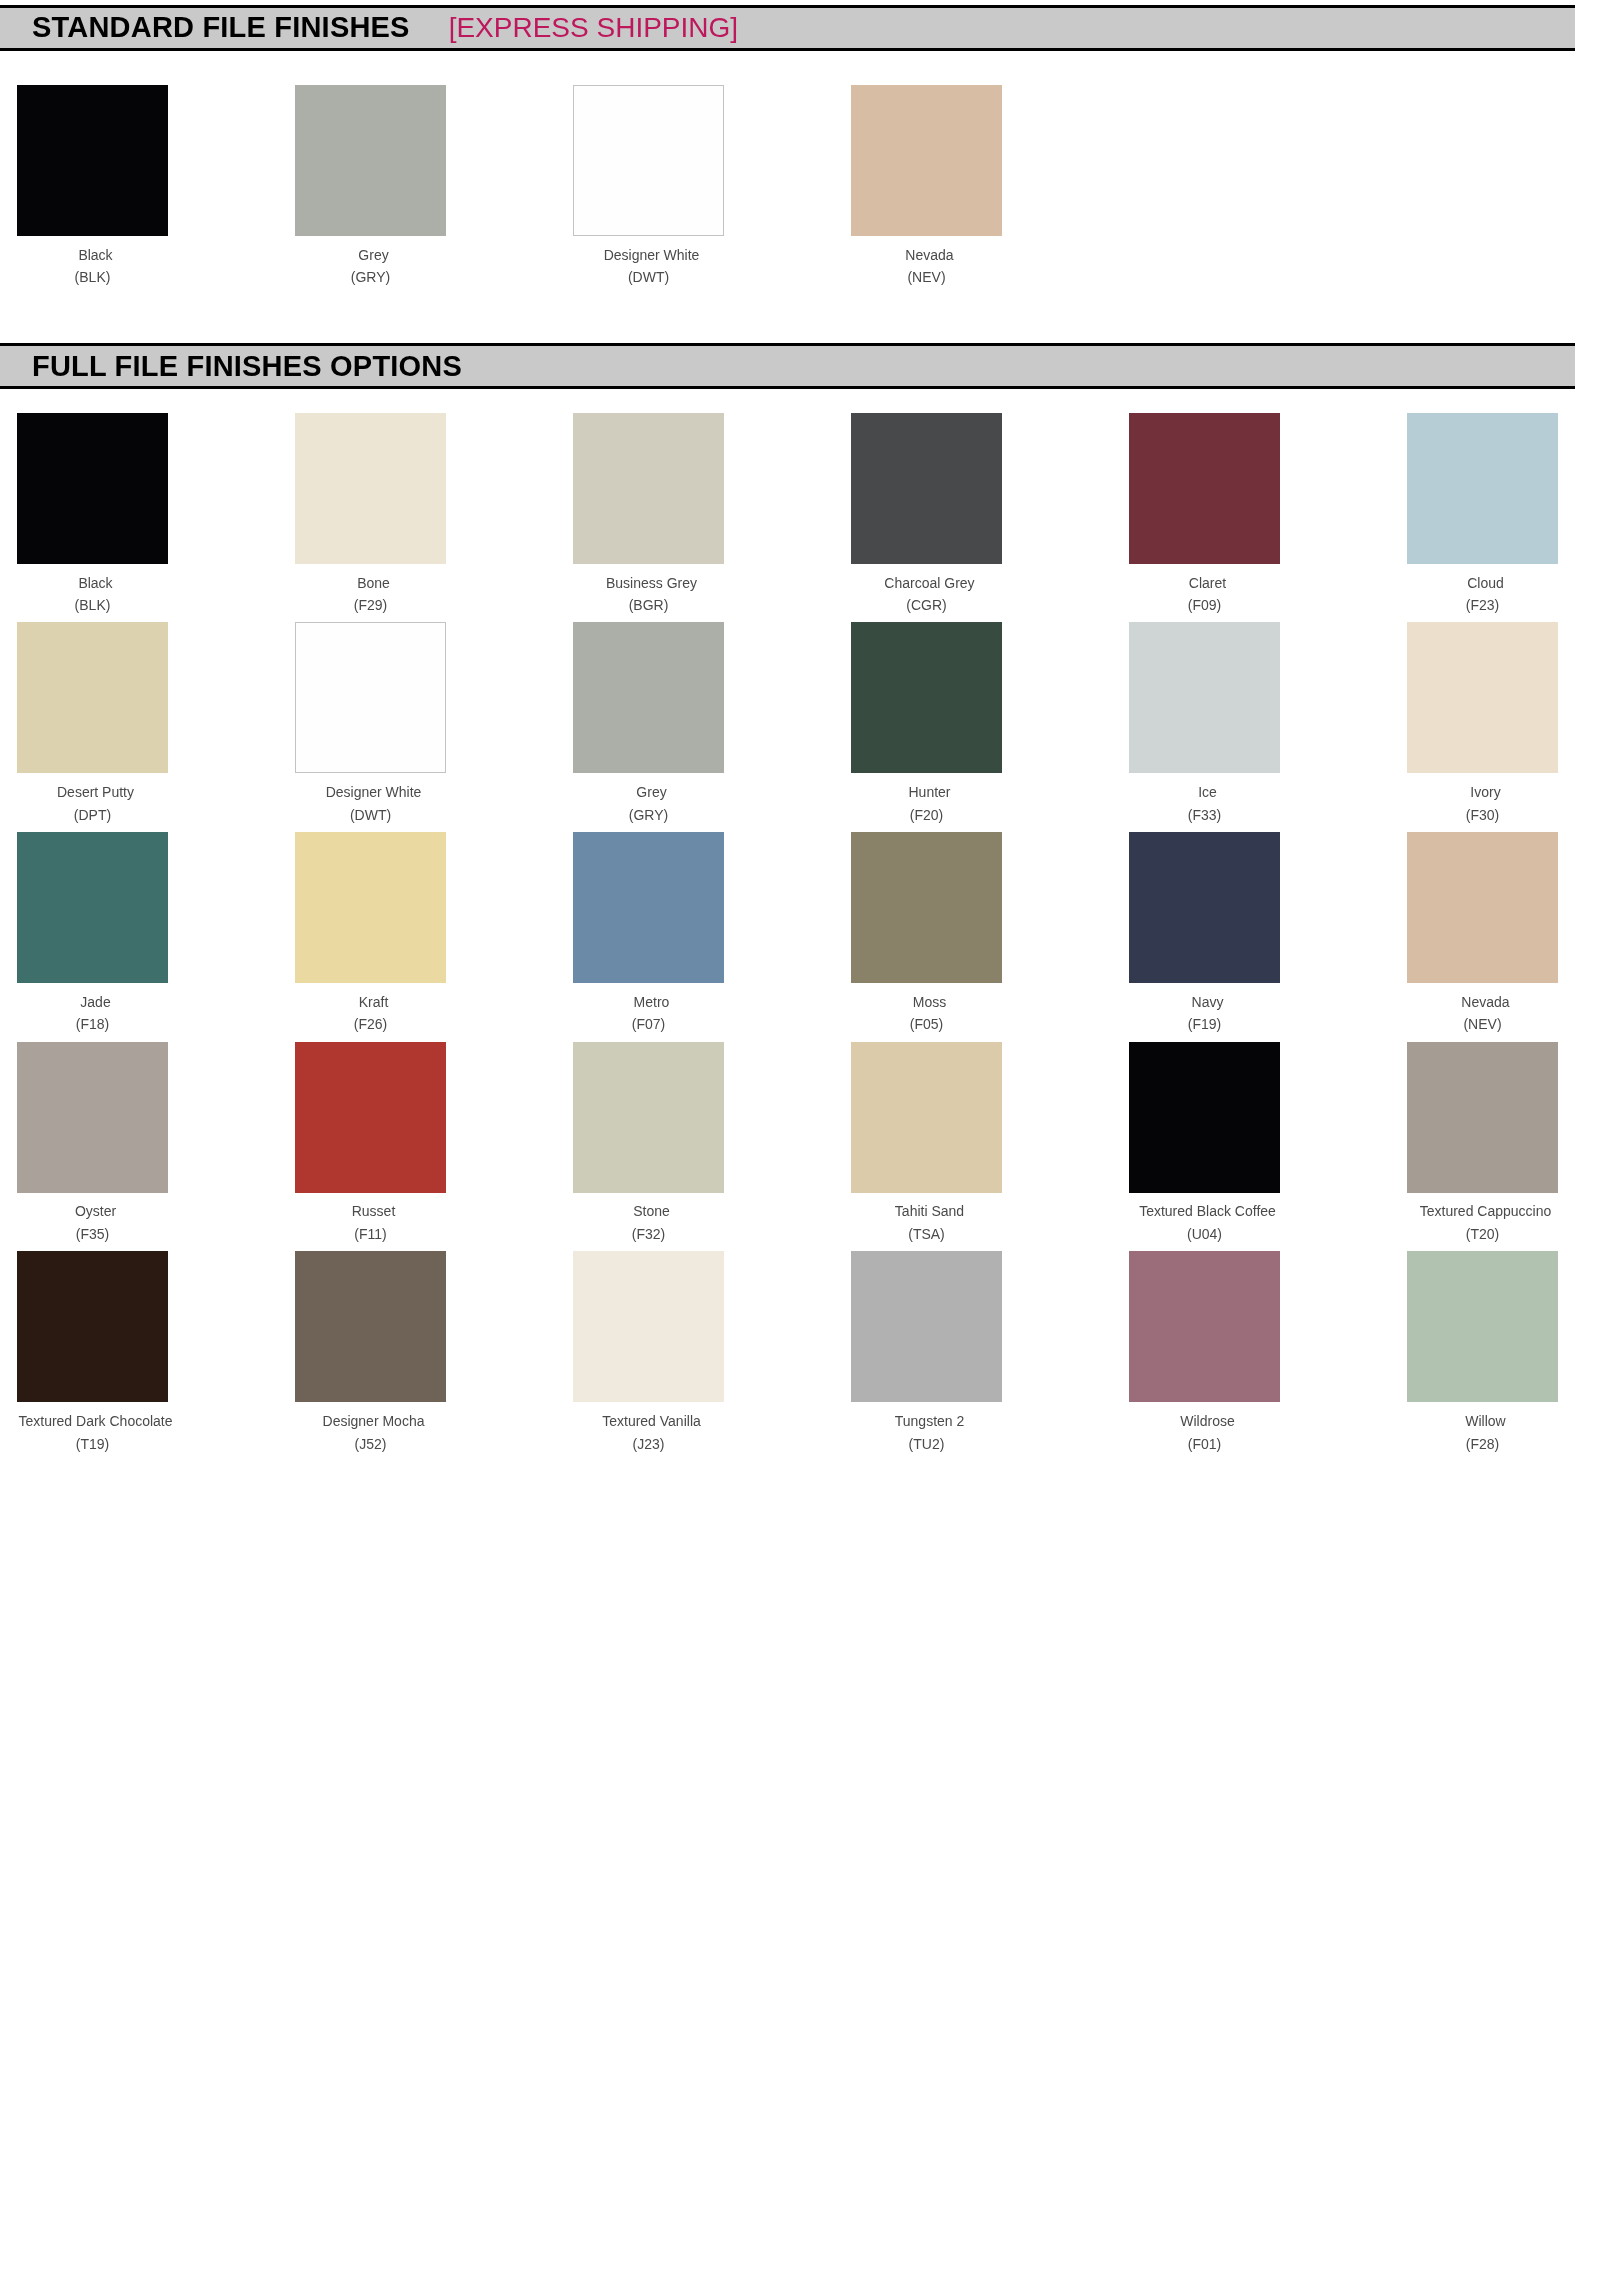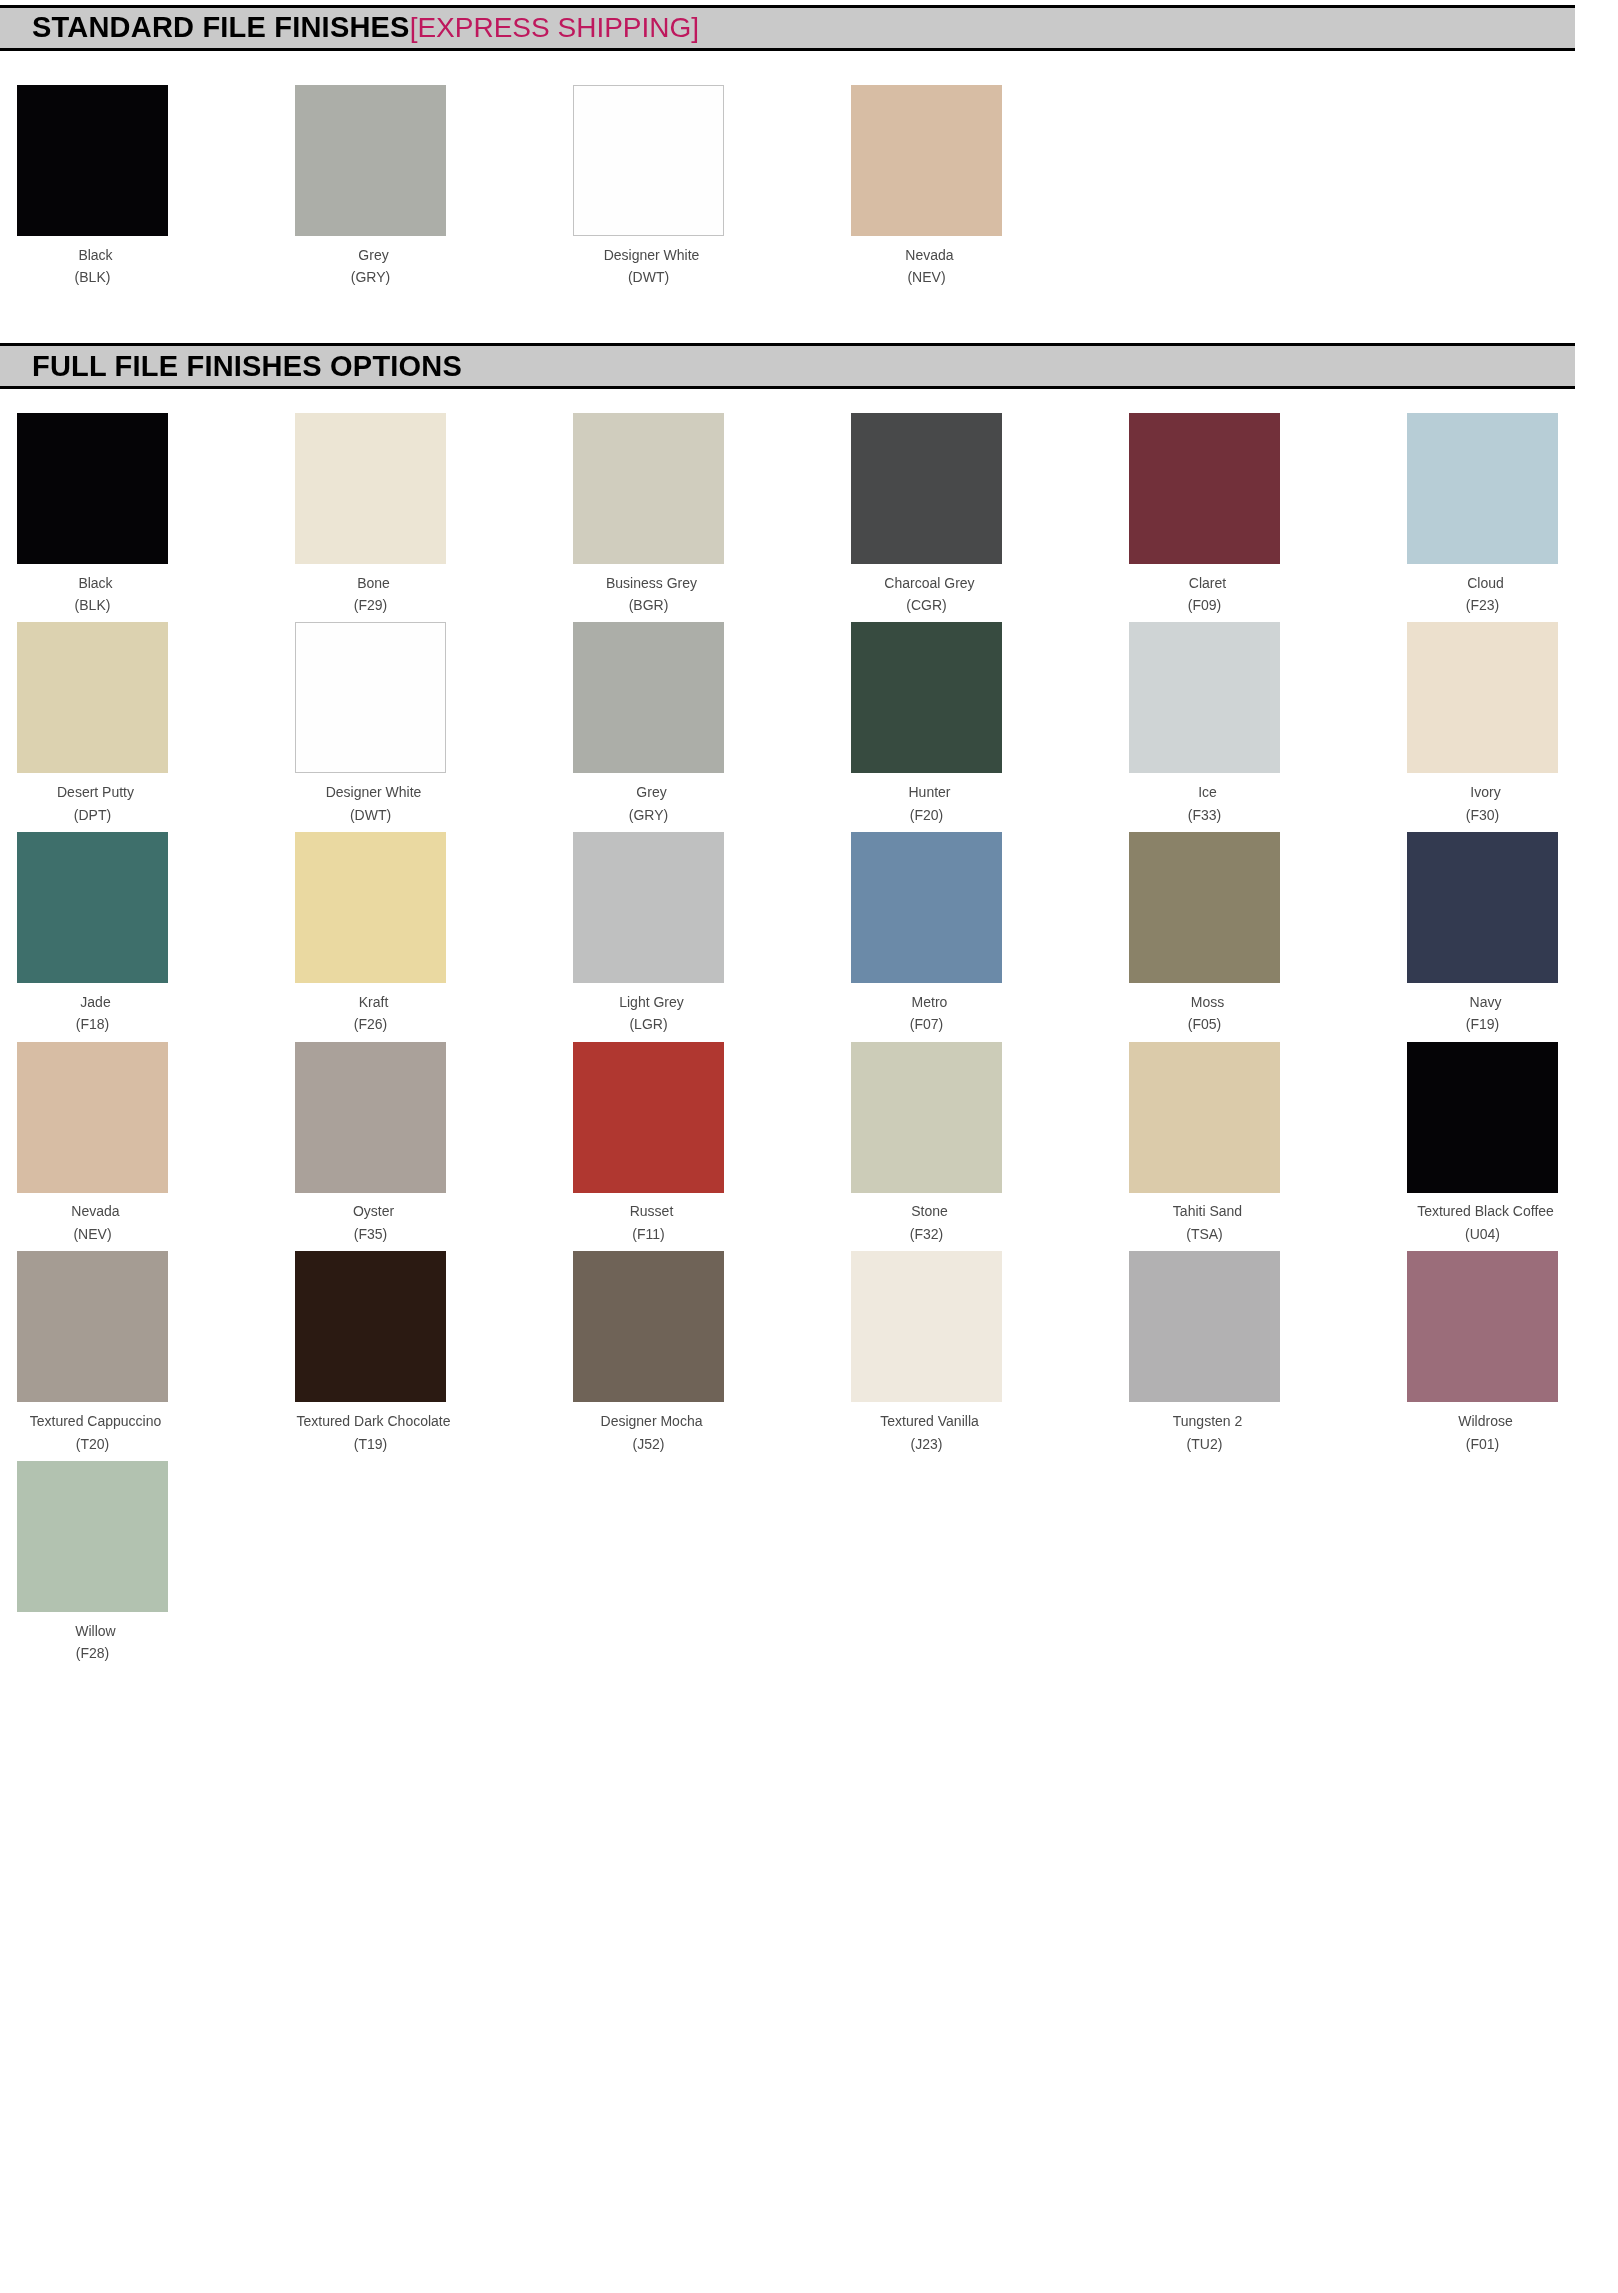--- a/index.html
+++ b/index.html
@@ -28,20 +28,21 @@
     box-sizing: border-box;
     width: 1575px;
     margin: 0;
     background: #c9c9c9;
     border-top: 3.9px solid #000000;
     border-bottom: 3.9px solid #000000;
     height: 46px;
     display: flex;
     align-items: center;
     padding-left: 32px;
+    gap: 39px;
   }
   .section-header .title {
     font-size: 29px;
     font-weight: bold;
     letter-spacing: 0.2px;
     color: #000000;
     white-space: nowrap;
     font-family: "Liberation Sans", sans-serif;
   }
   .section-header .badge {
@@ -212,25 +213,20 @@
         <div class="chip" style="background: rgb(62, 111, 107);"></div>
         <span class="chip-name">Jade</span>
         <span class="chip-code">(F18)</span>
       </div>
       <div class="swatch-cell">
         <div class="chip" style="background: rgb(234, 217, 161);"></div>
         <span class="chip-name">Kraft</span>
         <span class="chip-code">(F26)</span>
       </div>
       <div class="swatch-cell">
-        <div class="chip" style="background: rgb(191, 192, 192);"></div>
-        <span class="chip-name">Light Grey</span>
-        <span class="chip-code">(LGR)</span>
-      </div>
-      <div class="swatch-cell">
         <div class="chip" style="background: rgb(107, 138, 168);"></div>
         <span class="chip-name">Metro</span>
         <span class="chip-code">(F07)</span>
       </div>
       <div class="swatch-cell">
         <div class="chip" style="background: rgb(138, 130, 104);"></div>
         <span class="chip-name">Moss</span>
         <span class="chip-code">(F05)</span>
       </div>
       <div class="swatch-cell">

